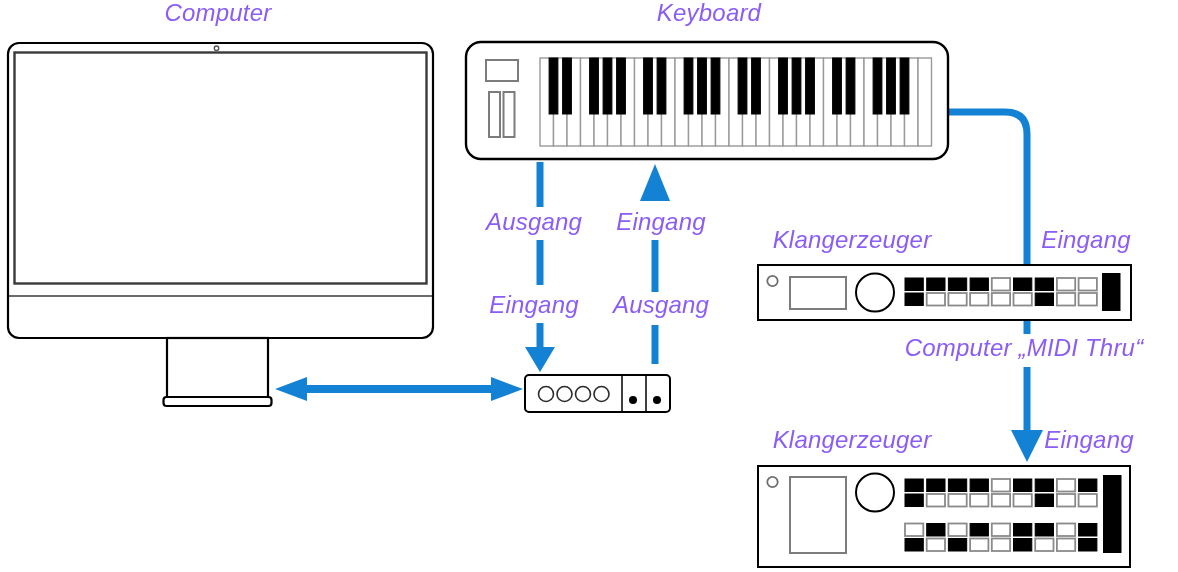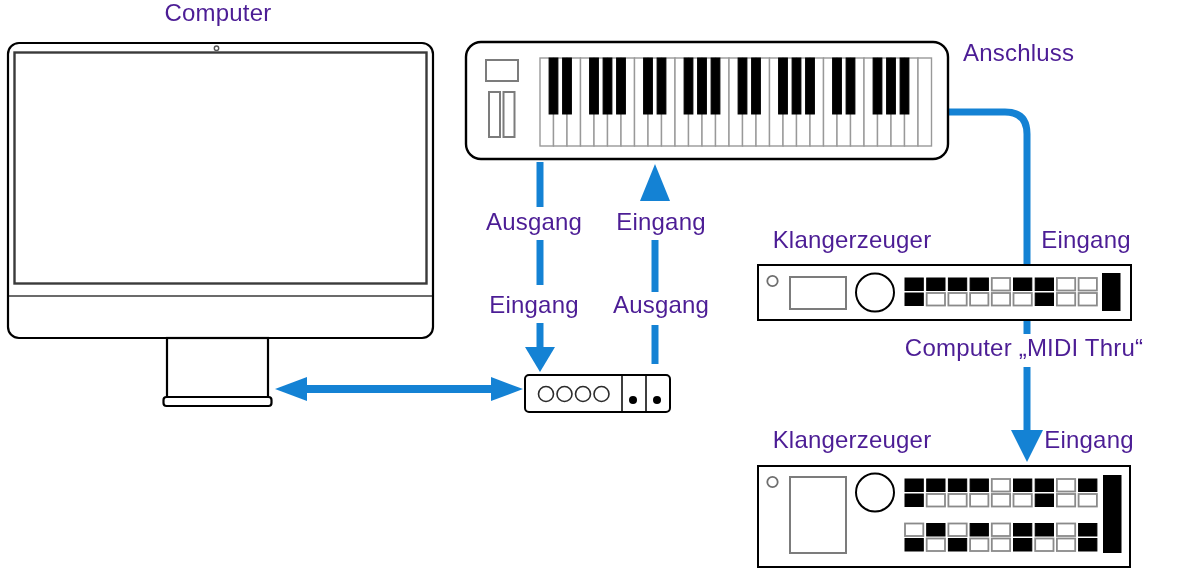--- a/index.html
+++ b/index.html
@@ -3,21 +3,21 @@
 <meta charset="utf-8">
 <style>
   html,body { margin:0; padding:0; background:#fff; }
   .stage {
     position:relative; width:1178px; height:572px; background:#ffffff;
     font-family:"Liberation Sans", sans-serif; color:#1d1d1f; overflow:hidden;
   }
   .stage svg { position:absolute; left:0; top:0; }
   .lbl {
     position:absolute; font-size:24px; line-height:26px; white-space:nowrap;
-    color:#4c1d95; letter-spacing:0.2px;
+    color:#8b5cf6; letter-spacing:0.2px;font-style:italic;
   }
   .lbl.center { transform:translateX(-50%); }
 
   
   .body-stroke { fill:#ffffff; stroke:#000000; stroke-width:2.2; }
   .screen-stroke { fill:#ffffff; stroke:#3a3a3a; stroke-width:2.4; }
   .thin-line { stroke:#3a3a3a; stroke-width:1.6; fill:none; }
   .gray-detail { fill:#ffffff; stroke:#7c7c7c; stroke-width:2; }
   .led-circle { fill:#ffffff; stroke:#6e6e6e; stroke-width:1.8; }
   .knob { fill:#ffffff; stroke:#000000; stroke-width:2; }
@@ -212,21 +212,21 @@
           <rect x="1013.50" y="538.5" width="18.3" height="12.5" class="sq-b"></rect>
           <rect x="1035.20" y="538.5" width="18.3" height="12.5" class="sq-w"></rect>
           <rect x="1056.90" y="538.5" width="18.3" height="12.5" class="sq-w"></rect>
           <rect x="1078.60" y="538.5" width="18.3" height="12.5" class="sq-b"></rect>
         </g>
       <rect class="black-bar" x="1103" y="475" width="18.5" height="78"></rect>
     </g>
   </svg>
 
   <div class="lbl center" style="left:218px; top:0px;">Computer</div>
-  <div class="lbl" style="left:963px; top:40px;">Anschluss</div>
+  <div class="lbl center" style="left:709px; top:0px;">Keyboard</div>
   <div class="lbl center" style="left:534px; top:209px;">Ausgang</div>
   <div class="lbl center" style="left:661px; top:209px;">Eingang</div>
   <div class="lbl center" style="left:534px; top:292px;">Eingang</div>
   <div class="lbl center" style="left:661px; top:292px;">Ausgang</div>
   <div class="lbl center" style="left:852px; top:227px;">Klangerzeuger</div>
   <div class="lbl center" style="left:1086px; top:227px;">Eingang</div>
   <div class="lbl center" style="left:1024px; top:335px;">Computer „MIDI Thru“</div>
   <div class="lbl center" style="left:852px; top:427px;">Klangerzeuger</div>
   <div class="lbl center" style="left:1089px; top:427px;">Eingang</div>
 </div>

